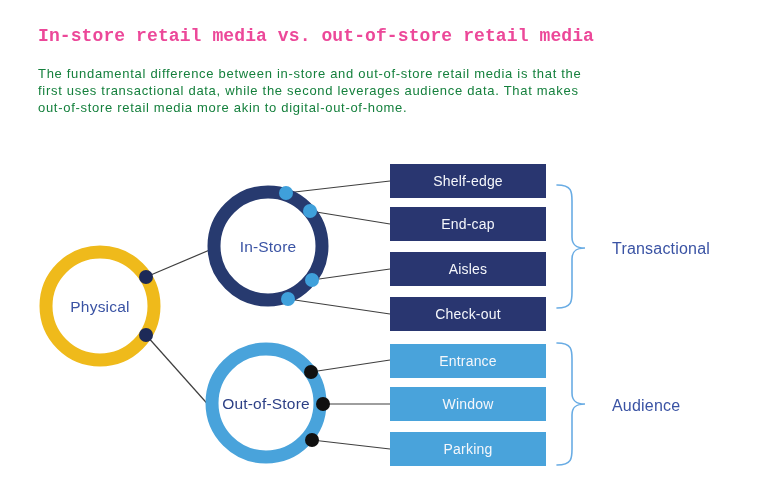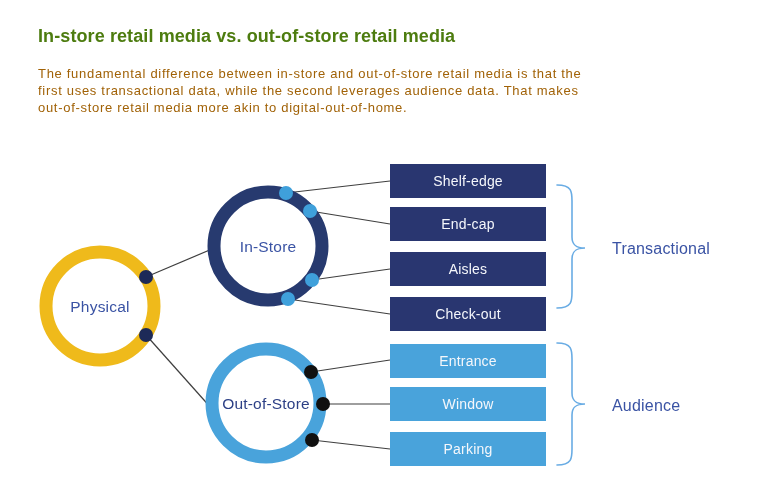--- a/index.html
+++ b/index.html
@@ -20,23 +20,23 @@
     font-size: 13px; line-height: 17px; letter-spacing: 0.7px;
     white-space: pre-line;
   }
   .diagram-svg { position: absolute; left: 0; top: 0; width: 769px; height: 500px;
     font-family: "Liberation Sans", sans-serif; }
 </style>
 </head>
 <body>
 
 <div class="page">
-  <h1 class="page-title" style="color: #4d7c0f;">In-store retail media vs. out-of-store retail media</h1>
+  <h1 class="page-title" style="color: #ec4899; font-family: Liberation Mono, monospace;">In-store retail media vs. out-of-store retail media</h1>
 
-  <p class="intro-paragraph" style="color: #a16207;">The fundamental difference between in-store and out-of-store retail media is that the
+  <p class="intro-paragraph" style="color: #15803d;">The fundamental difference between in-store and out-of-store retail media is that the
 first uses transactional data, while the second leverages audience data. That makes
 out-of-store retail media more akin to digital-out-of-home.</p>
 
   <svg class="diagram-svg" id="diagram-svg" viewBox="0 0 769 500" width="769" height="500">
       <line x1="146" y1="277" x2="212" y2="249" stroke="#3F3F3F" stroke-width="1.2"></line>
       <line x1="146" y1="335" x2="212" y2="409" stroke="#3F3F3F" stroke-width="1.2"></line>
       <line x1="286" y1="193" x2="390" y2="181" stroke="#3F3F3F" stroke-width="1.2"></line>
       <line x1="310" y1="211" x2="390" y2="224" stroke="#3F3F3F" stroke-width="1.2"></line>
       <line x1="312" y1="280" x2="390" y2="269" stroke="#3F3F3F" stroke-width="1.2"></line>
       <line x1="288" y1="299" x2="390" y2="314" stroke="#3F3F3F" stroke-width="1.2"></line>

